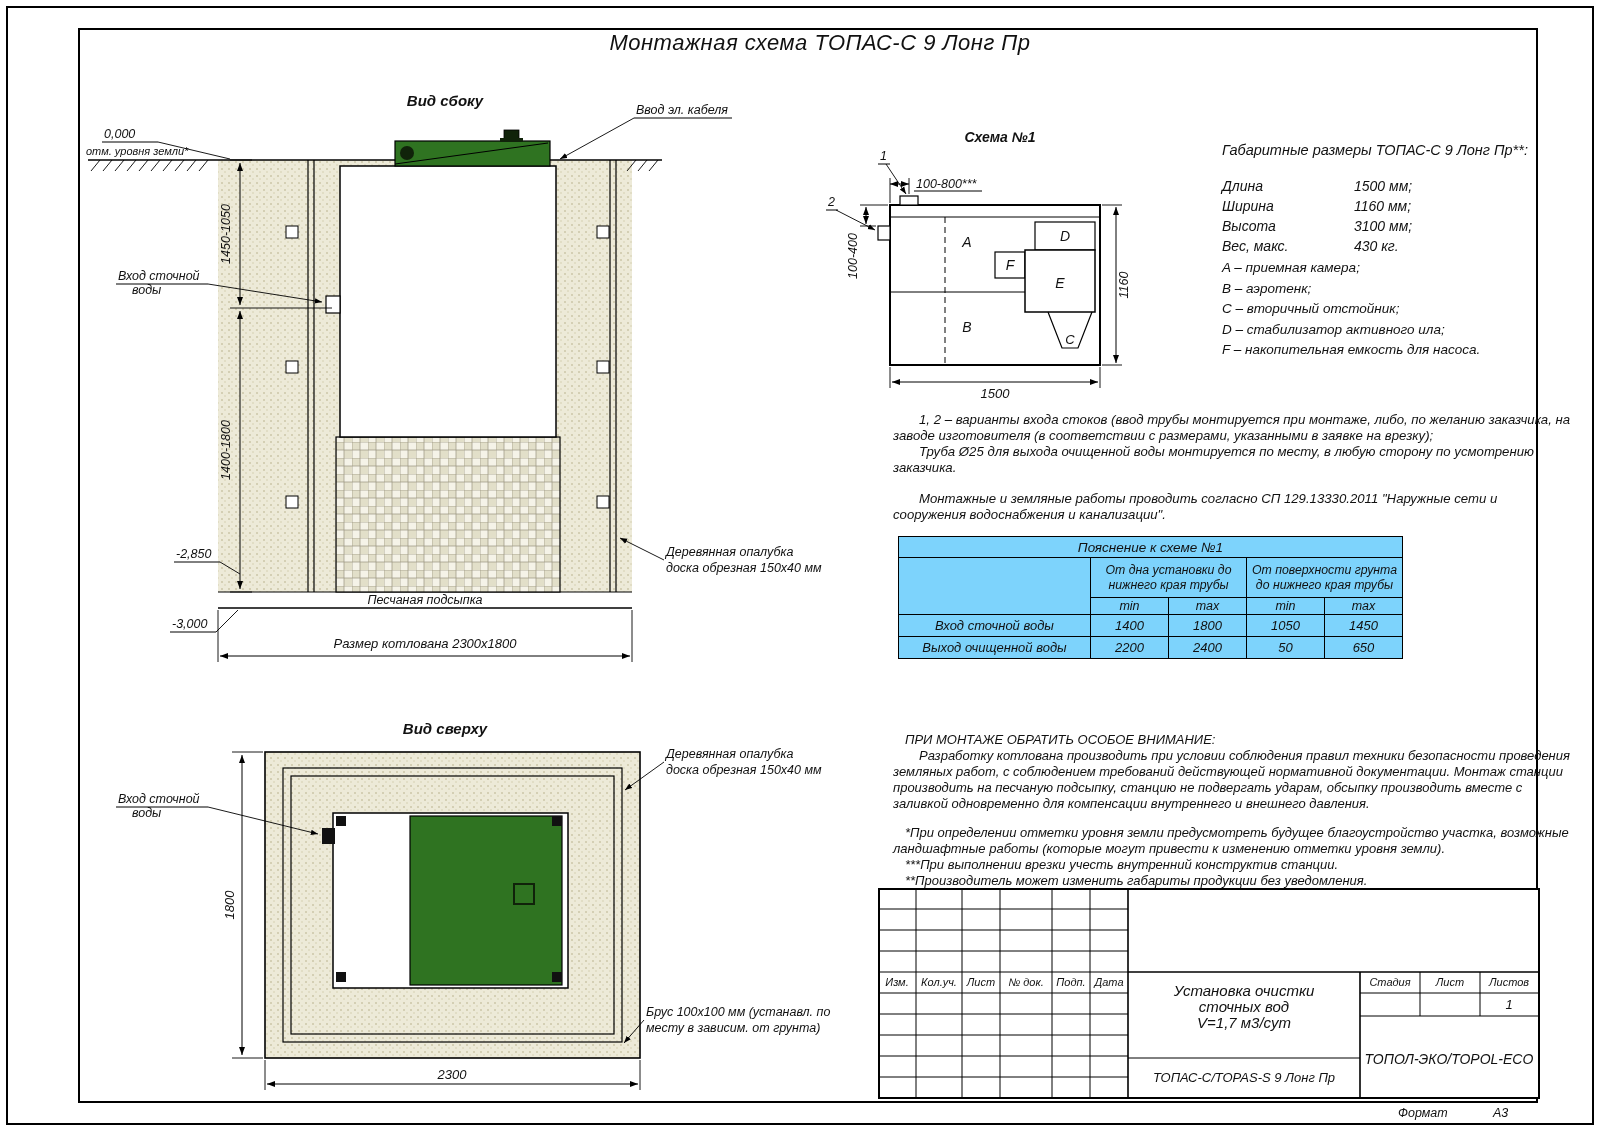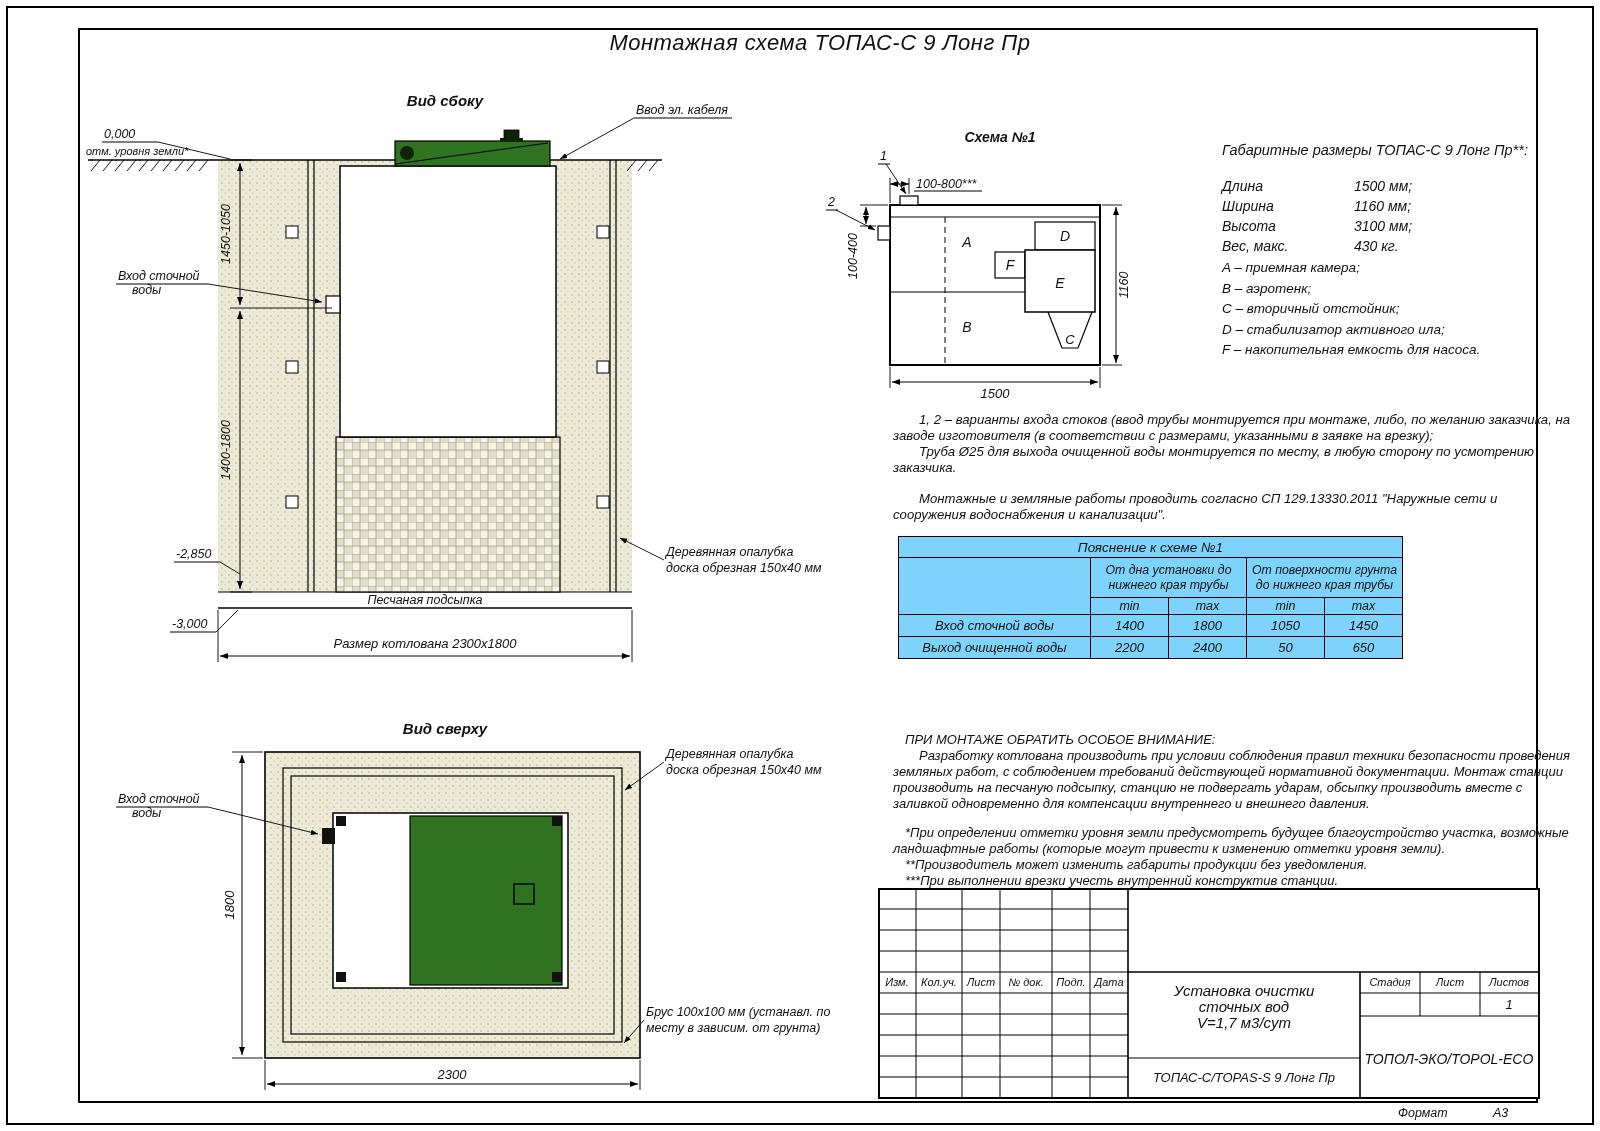--- a/index.html
+++ b/index.html
@@ -397,22 +397,22 @@
       <td class="dr">50</td>
       <td class="dr">650</td>
     </tr>
   </tbody>
     </table>
 
   <div class="abs it warn-block">
     <div class="ttl">ПРИ МОНТАЖЕ ОБРАТИТЬ ОСОБОЕ ВНИМАНИЕ:</div>
     <div class="para">Разработку котлована производить при условии соблюдения правил техники безопасности проведения земляных работ, с соблюдением требований действующей нормативной документации. Монтаж станции производить на песчаную подсыпку, станцию не подвергать ударам, обсыпку производить вместе с заливкой одновременно для компенсации внутреннего и внешнего давления.</div>
     <div class="fn mt">*При определении отметки уровня земли предусмотреть будущее благоустройство участка, возможные ландшафтные работы (которые могут привести к изменению отметки уровня земли).</div>
+    <div class="fn">***При выполнении врезки учесть внутренний конструктив станции.</div>
     <div class="fn">**Производитель может изменить габариты продукции без уведомления.</div>
-    <div class="fn">***При выполнении врезки учесть внутренний конструктив станции.</div>
     <div class="consume">Расход песка не менее – 7,7 м³, расход воды не менее – 2,4 м³.</div>
   </div>
 
   <svg style="left:878px; top:888px;" width="662" height="211" viewBox="0 0 662 211">
     <rect x="1" y="1" width="660" height="209" fill="#fff" stroke="#000" stroke-width="2"></rect>
     <g stroke="#000" stroke-width="1">
       <line x1="38" y1="1" x2="38" y2="210"></line>
         <line x1="84" y1="1" x2="84" y2="210"></line>
       <line x1="122" y1="1" x2="122" y2="210"></line>
         <line x1="174" y1="1" x2="174" y2="210"></line>

